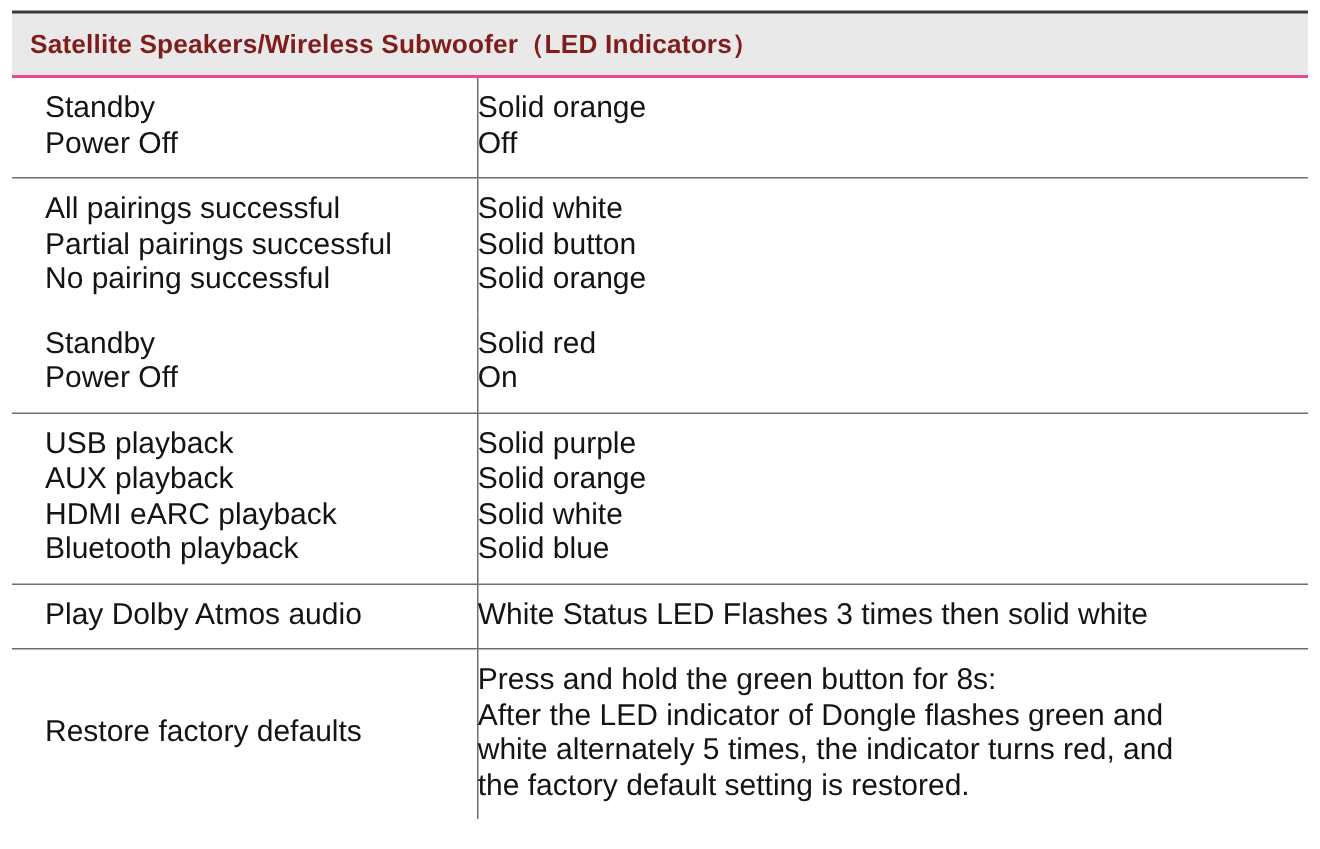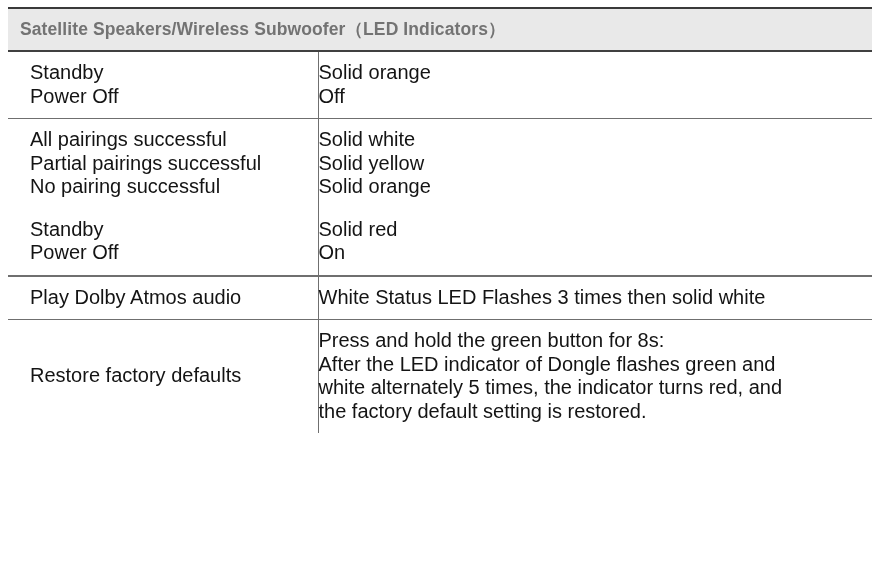--- a/index.html
+++ b/index.html
@@ -27,26 +27,26 @@
     table-layout: fixed;
   }
   table.spec td {
     vertical-align: top;
     padding: 0;
   }
   
   tr.section-row > td {
     background: #e9e9e9;
     border-top: 2px solid #3a3a3a;
-    border-bottom: 2px solid #404040;
+    border-bottom: 2px solid #ec4899;
     padding: 8px 12px 9px 12px;
     font-size: 17.5px;
     font-weight: bold;
     letter-spacing: 0.1px;
-    color: #737373;
+    color: #7f1d1d;
   }
   
   tr.group-row > td {
     padding: 9px 0 10px 0;
   }
   tr.group-row > td.left {
     padding-left: 22px;
     padding-right: 8px;
     border-right: 1.5px solid #6f6f6f;
     width: 310px;
@@ -104,40 +104,54 @@
         </tr>
 
       <tr class="group-row">
         <td class="left">
           <div class="line">All pairings successful</div>
           <div class="line">Partial pairings successful</div>
           <div class="line">No pairing successful</div>
         </td>
         <td class="right">
           <div class="line">Solid white</div>
-          <div class="line">Solid yellow</div>
+          <div class="line">Solid button</div>
           <div class="line">Solid orange</div>
         </td>
       </tr>
 
 
       <tr class="group-row">
         <td class="left">
           <div class="line">Standby</div>
           <div class="line">Power Off</div>
         </td>
         <td class="right">
           <div class="line">Solid red</div>
           <div class="line">On</div>
         </td>
       </tr>
       <tr class="sep">
           <td colspan="2"></td>
         </tr>
 
+      <tr class="group-row">
+        <td class="left">
+          <div class="line">USB playback</div>
+          <div class="line">AUX playback</div>
+          <div class="line">HDMI eARC playback</div>
+          <div class="line">Bluetooth playback</div>
+        </td>
+        <td class="right">
+          <div class="line">Solid purple</div>
+          <div class="line">Solid orange</div>
+          <div class="line">Solid white</div>
+          <div class="line">Solid blue</div>
+        </td>
+      </tr>
       <tr class="sep">
           <td colspan="2"></td>
         </tr>
 
       <tr class="group-row">
         <td class="left">
           <div class="line">Play Dolby Atmos audio</div>
         </td>
         <td class="right">
           <div class="line">White Status LED Flashes 3 times then solid white</div>

